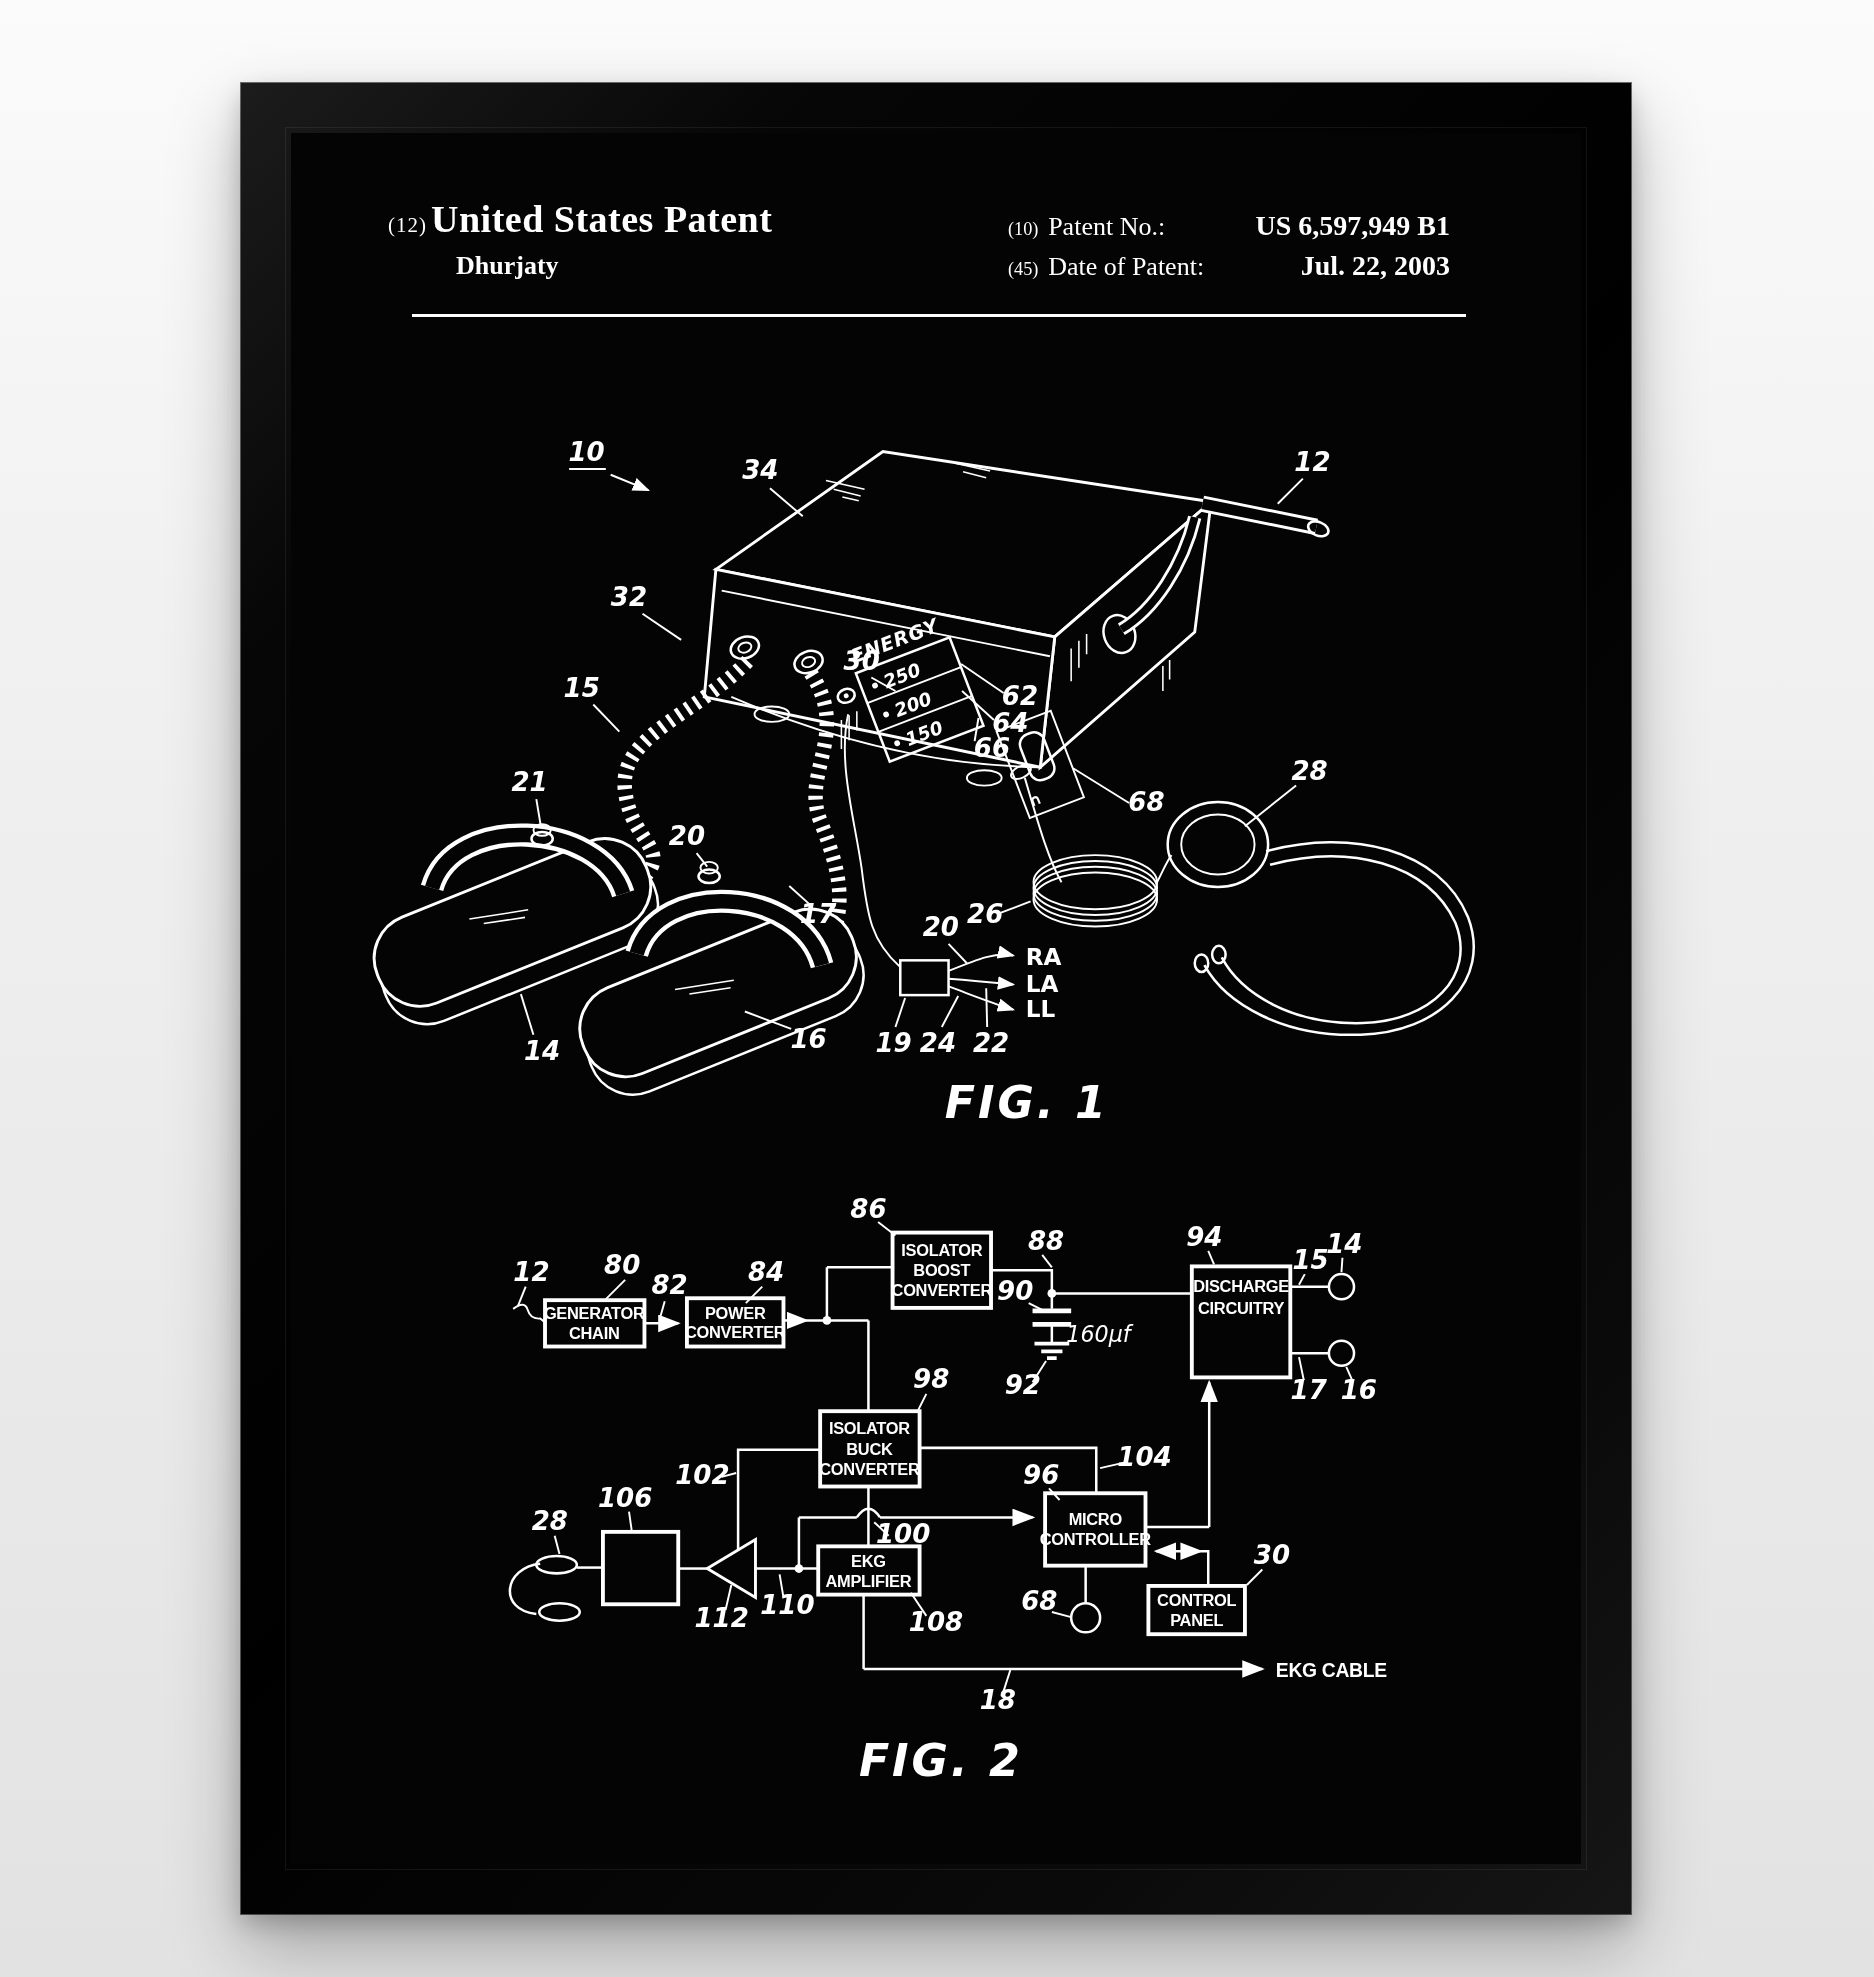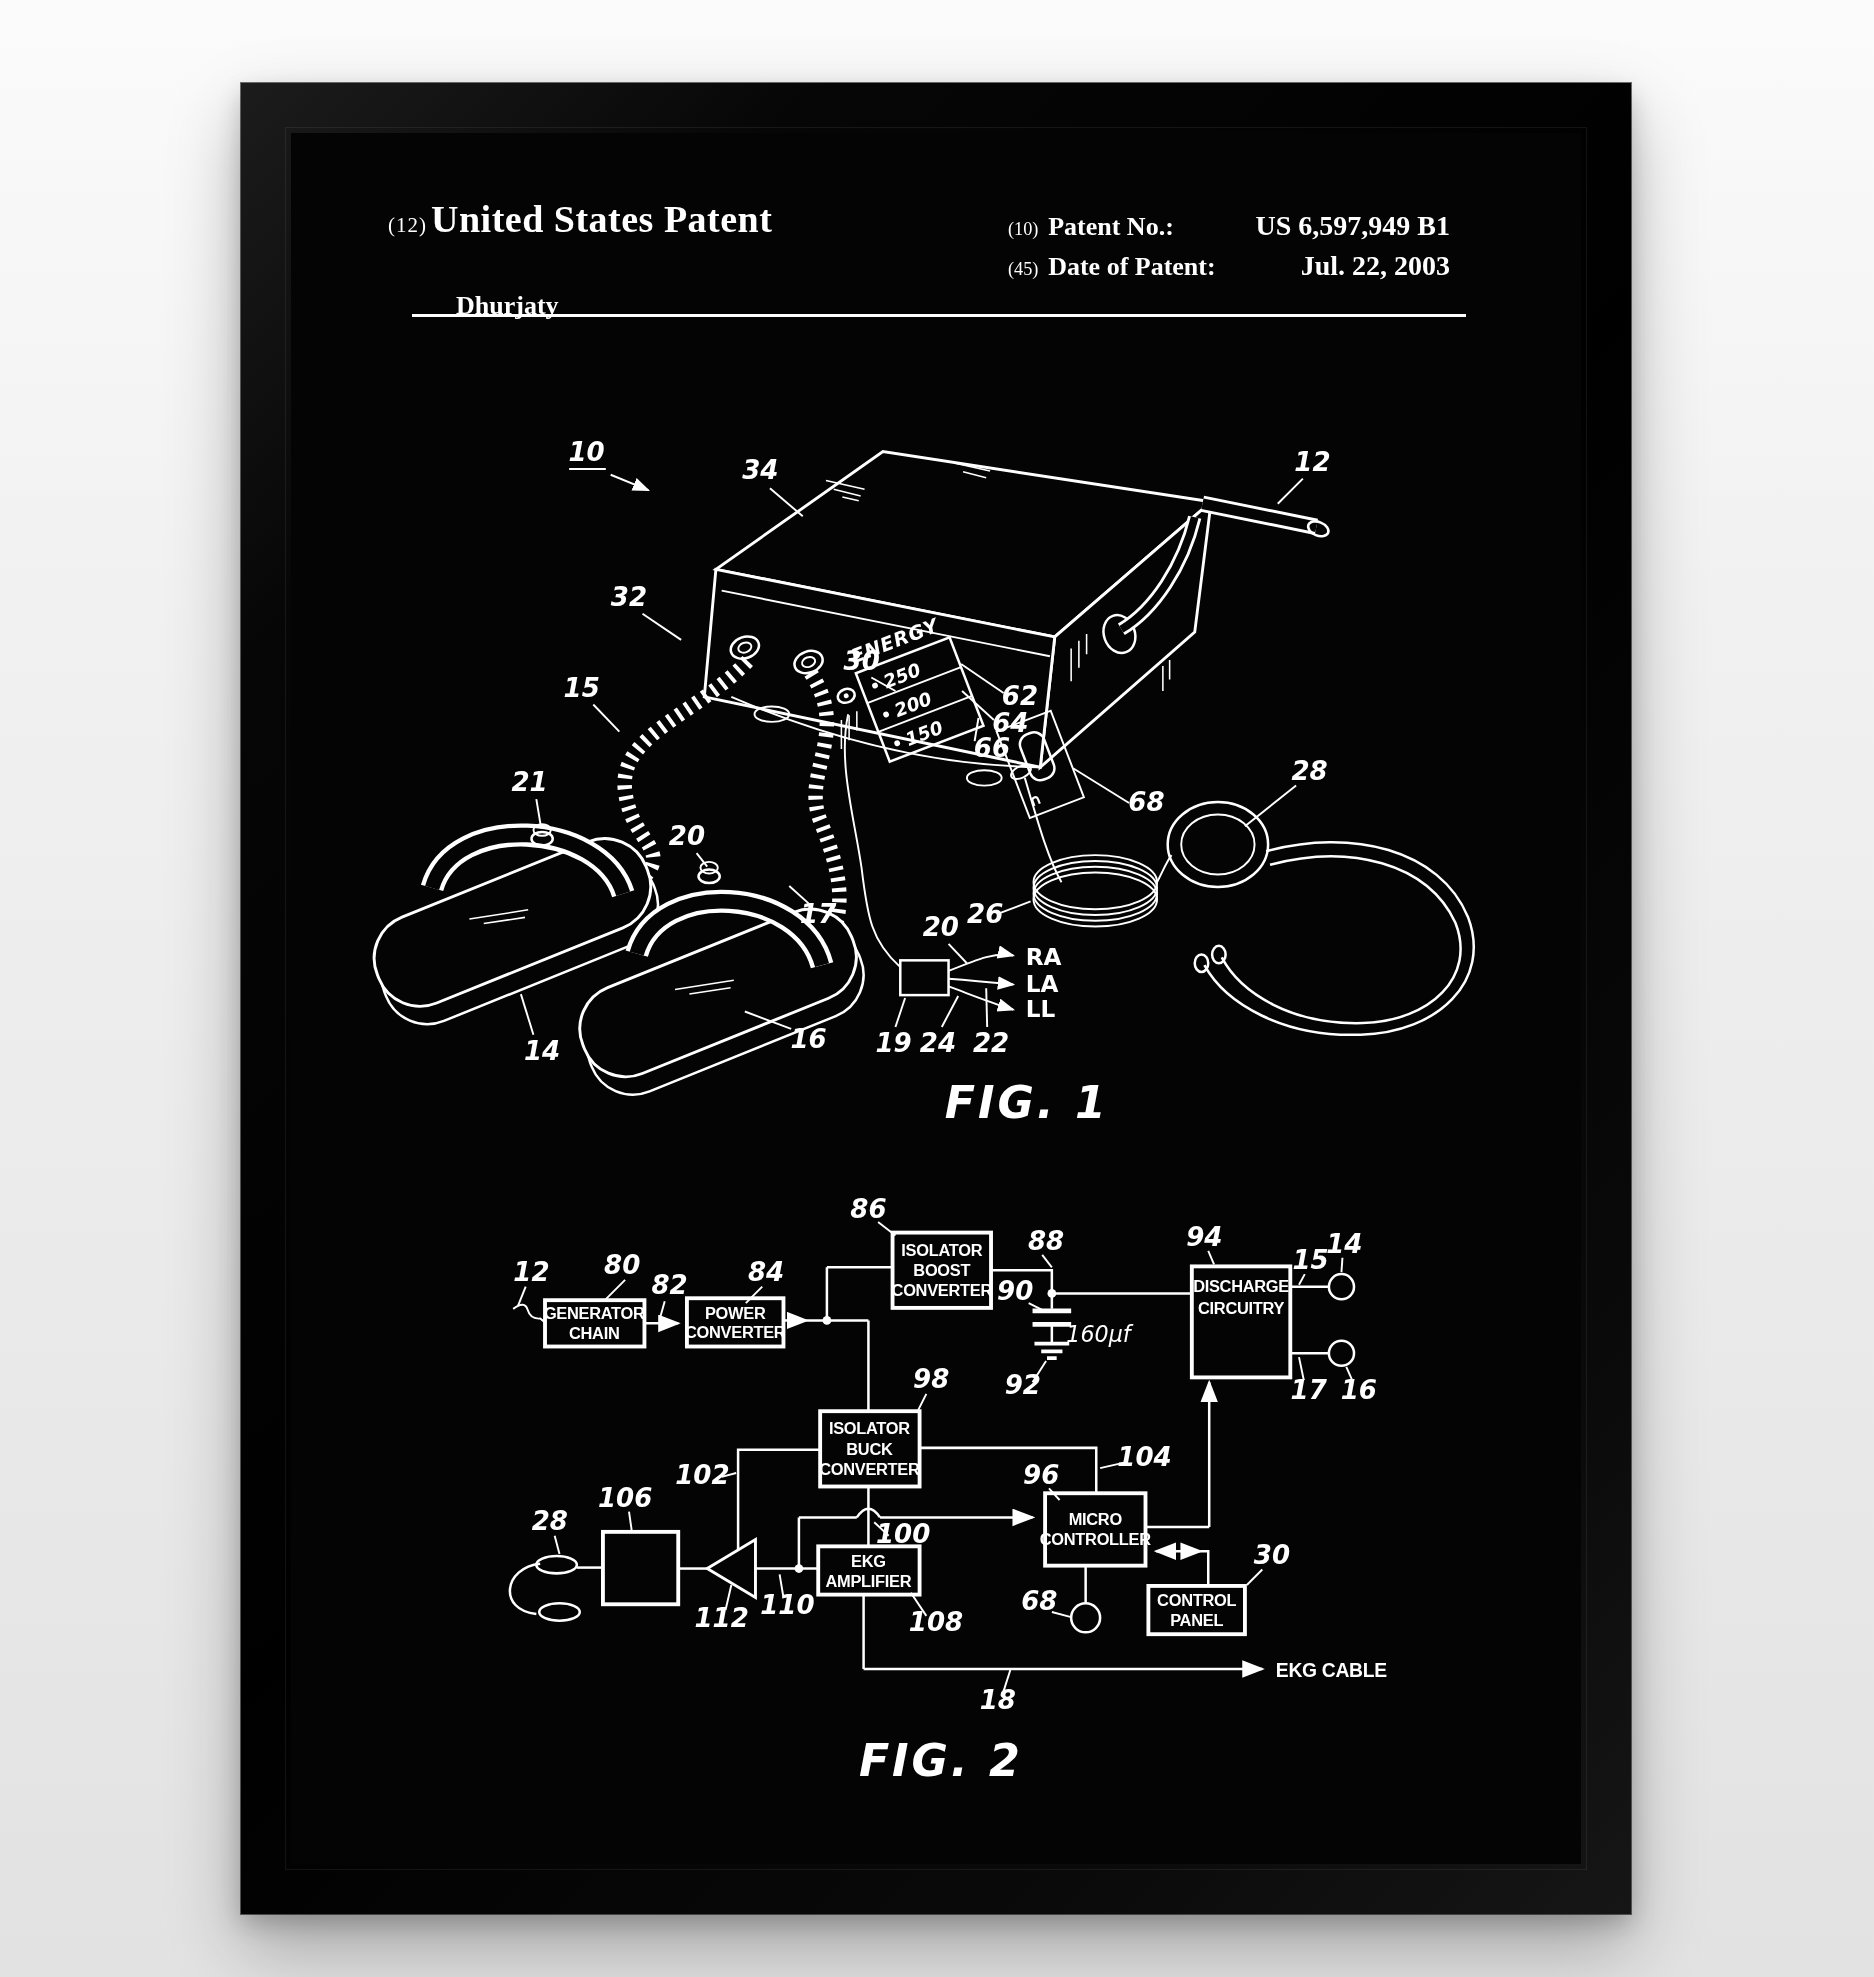--- a/index.html
+++ b/index.html
@@ -17,25 +17,25 @@
     position:absolute;inset:44px;border:1px solid rgba(255,255,255,.07);
   }
   .poster{
     position:absolute;inset:50px;background:#040404;overflow:hidden;
   }
   
   .hdr{position:absolute;left:0;top:0;width:100%;color:#fff;}
   .hdr-left{position:absolute;left:97px;top:64px;white-space:nowrap;}
   .hdr-left .code{font-size:21px;font-weight:400;letter-spacing:1px;}
   .hdr-left .title{font-size:38px;font-weight:700;letter-spacing:0.5px;}
-  .hdr-inventor{position:absolute;left:165px;top:118px;font-size:26px;font-weight:700;margin-top:40px;}
+  .hdr-inventor{position:absolute;left:165px;top:118px;font-size:26px;font-weight:700;}
   .hdr-right{position:absolute;left:705px;top:77px;width:454px;}
   .hdr-row{display:flex;align-items:baseline;margin-bottom:7.7px;white-space:nowrap;margin-left:12px;}
   .hdr-row .code{font-size:18.3px;font-weight:400;margin-right:9.7px;}
-  .hdr-row .lab{font-size:26px;font-weight:700;}
+  .hdr-row .lab{font-size:26px;font-weight:400;}
   .hdr-row .val{font-size:28px;font-weight:700;margin-left:auto;text-align:left;}
   .hdr-rule{position:absolute;left:121px;top:181px;width:1054px;height:2.9px;background:#fff;}
   
   svg.art{position:absolute;left:0;top:0;width:1290px;height:1730px;}
   .ln{stroke:#fff;stroke-width:2.6;fill:none;}
   .lnthin{stroke:#fff;stroke-width:2;fill:none;}
   .face{stroke:#fff;stroke-width:3;fill:#040404;}
   .ld{stroke:#fff;stroke-width:2;fill:none;}
   .coil{stroke:#fff;stroke-width:15;fill:none;stroke-dasharray:4 7;}
   .tubeO{stroke:#fff;fill:none;}

